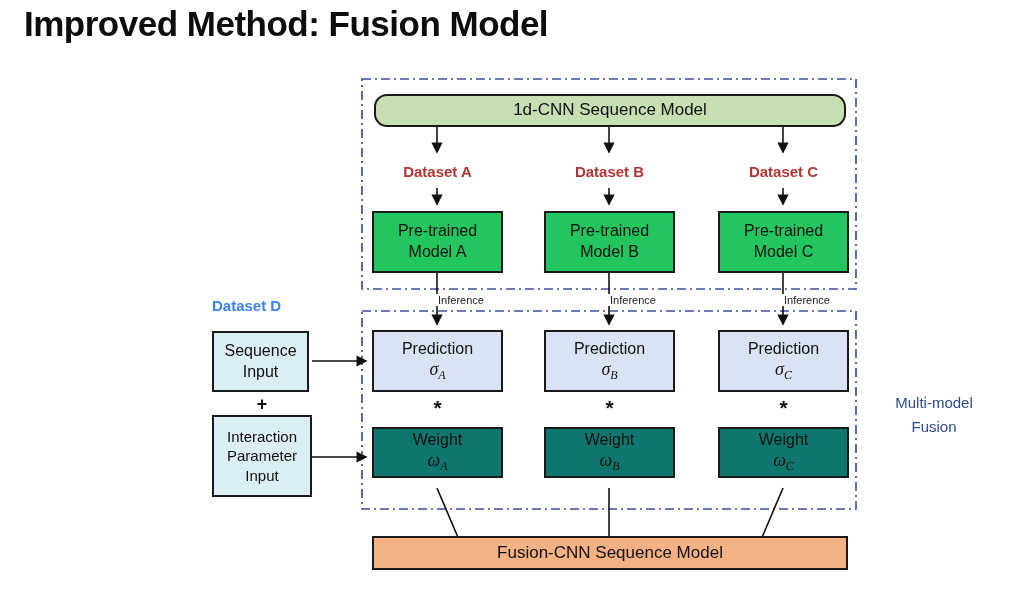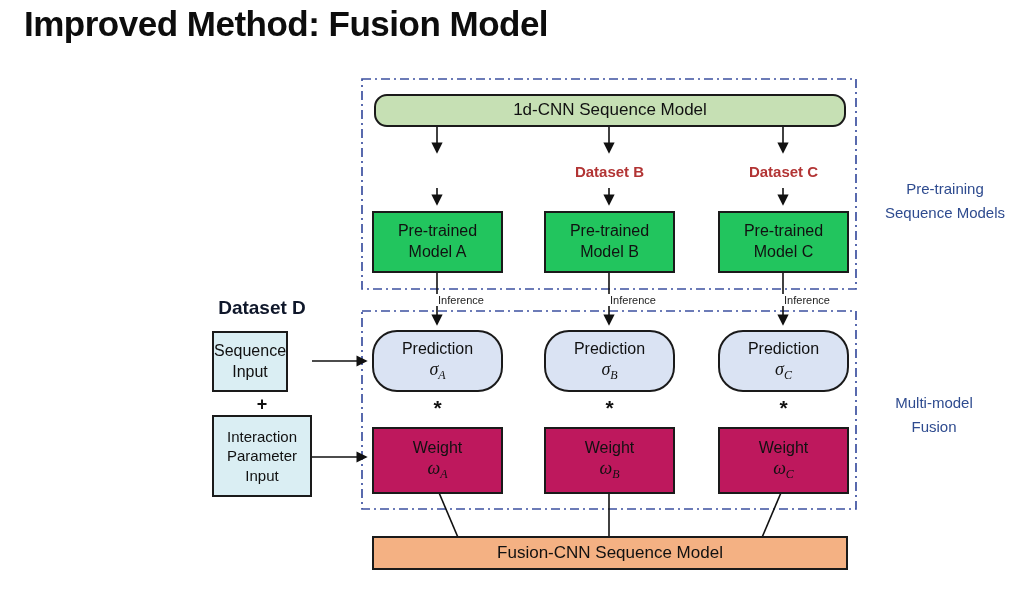--- a/index.html
+++ b/index.html
@@ -20,30 +20,30 @@
   }
   #cnn-box{left:374px;top:94px;width:472px;height:33px;background:#c6e0b4;font-size:17px;border-radius:13px;}
   #fusion-box{left:372px;top:536px;width:476px;height:34px;background:#f4b183;font-size:17px;}
   .column{position:absolute;top:0;width:131px;height:612px;pointer-events:none;}
   #col-a{left:372px;} #col-b{left:544px;} #col-c{left:718px;}
   .col-el{position:absolute;left:0;width:100%;box-sizing:border-box;}
   .dataset-label{top:160px;height:24px;line-height:24px;text-align:center;color:#b23434;font-size:15px;font-weight:600;}
   .pretrained-box{top:211px;height:62px;background:#22c55e;}
   .inference-wrap{top:290px;text-align:center;}
   .inference-label{display:inline-block;background:#ffffff;padding:0 4px;font-size:11px;color:#222;margin-left:47px;}
-  .prediction-box{top:330px;height:62px;background:#dae3f3;border-radius:25px;}
+  .prediction-box{top:330px;height:62px;background:#dae3f3;}
   .star{top:395px;height:26px;line-height:26px;text-align:center;font-size:21px;font-weight:700;color:#111;}
-  .weight-box{top:427px;height:67px;background:#be185d;text-align:right;}
+  .weight-box{top:427px;height:51px;background:#0f766e;text-align:right;}
   .sym{font-family:"Liberation Serif",serif;font-style:italic;font-size:18px;line-height:1.1;}
   .sub{font-family:"Liberation Serif",serif;font-style:italic;font-size:12px;vertical-align:-4px;}
   .region-label{color:#2e4b8f;font-size:15px;line-height:24px;text-align:center;white-space:pre-line;}
   #pretraining-label{left:866px;top:177px;width:158px;}
   #fusion-label{left:868px;top:391px;width:132px;}
-  #dataset-d{left:212px;top:297px;width:100px;text-align:center;color:#0f172a;font-size:19px;font-weight:600;}
-  #sequence-input-box{left:212px;top:331px;width:76px;height:61px;background:#daeef3;}
+  #dataset-d{left:212px;top:297px;width:100px;text-align:left;color:#3b82f6;font-size:15px;font-weight:600;}
+  #sequence-input-box{left:212px;top:331px;width:97px;height:61px;background:#daeef3;}
   #plus-sign{left:212px;top:393px;width:100px;height:22px;line-height:22px;text-align:center;font-size:18px;font-weight:700;}
   #interaction-input-box{left:212px;top:415px;width:100px;height:82px;background:#daeef3;font-size:15px;}
 </style>
 </head>
 <body>
 
 <div id="canvas">
 
   <div id="title" class="abs">Improved Method: Fusion Model</div>
 
@@ -74,20 +74,21 @@
       <line x1="783" y1="488" x2="752" y2="561" marker-end="url(#arw)"></line>
 
       <line x1="312" y1="361" x2="366" y2="361" marker-end="url(#arw)"></line>
       <line x1="312" y1="457" x2="366" y2="457" marker-end="url(#arw)"></line>
     </g>
   </svg>
 
   <div id="cnn-box" class="abs box above">1d-CNN Sequence Model</div>
 
   <div id="col-a" class="column above">
+    <div class="col-el dataset-label">Dataset A</div>
     <div class="col-el box pretrained-box">Pre-trained
 Model A</div>
     <div class="col-el inference-wrap">
       <span class="inference-label">Inference</span>
     </div>
     <div class="col-el box prediction-box">
       <span>Prediction</span>
       <span><span class="sym">σ</span><span class="sub">A</span></span>
     </div>
     <div class="col-el star">*</div>
@@ -126,22 +127,20 @@
       <span>Prediction</span>
       <span><span class="sym">σ</span><span class="sub">C</span></span>
     </div>
     <div class="col-el star">*</div>
     <div class="col-el box weight-box">
       <span>Weight</span>
       <span><span class="sym">ω</span><span class="sub">C</span></span>
     </div>
   </div>
 
-  <div id="pretraining-label" class="abs region-label above">Pre-training
-Sequence Models</div>
   <div id="fusion-label" class="abs region-label above">Multi-model
 Fusion</div>
 
   <div id="dataset-d" class="abs above">Dataset D</div>
   <div id="sequence-input-box" class="abs box above">Sequence
 Input</div>
   <div id="plus-sign" class="abs above">+</div>
   <div id="interaction-input-box" class="abs box above">Interaction
 Parameter
 Input</div>

